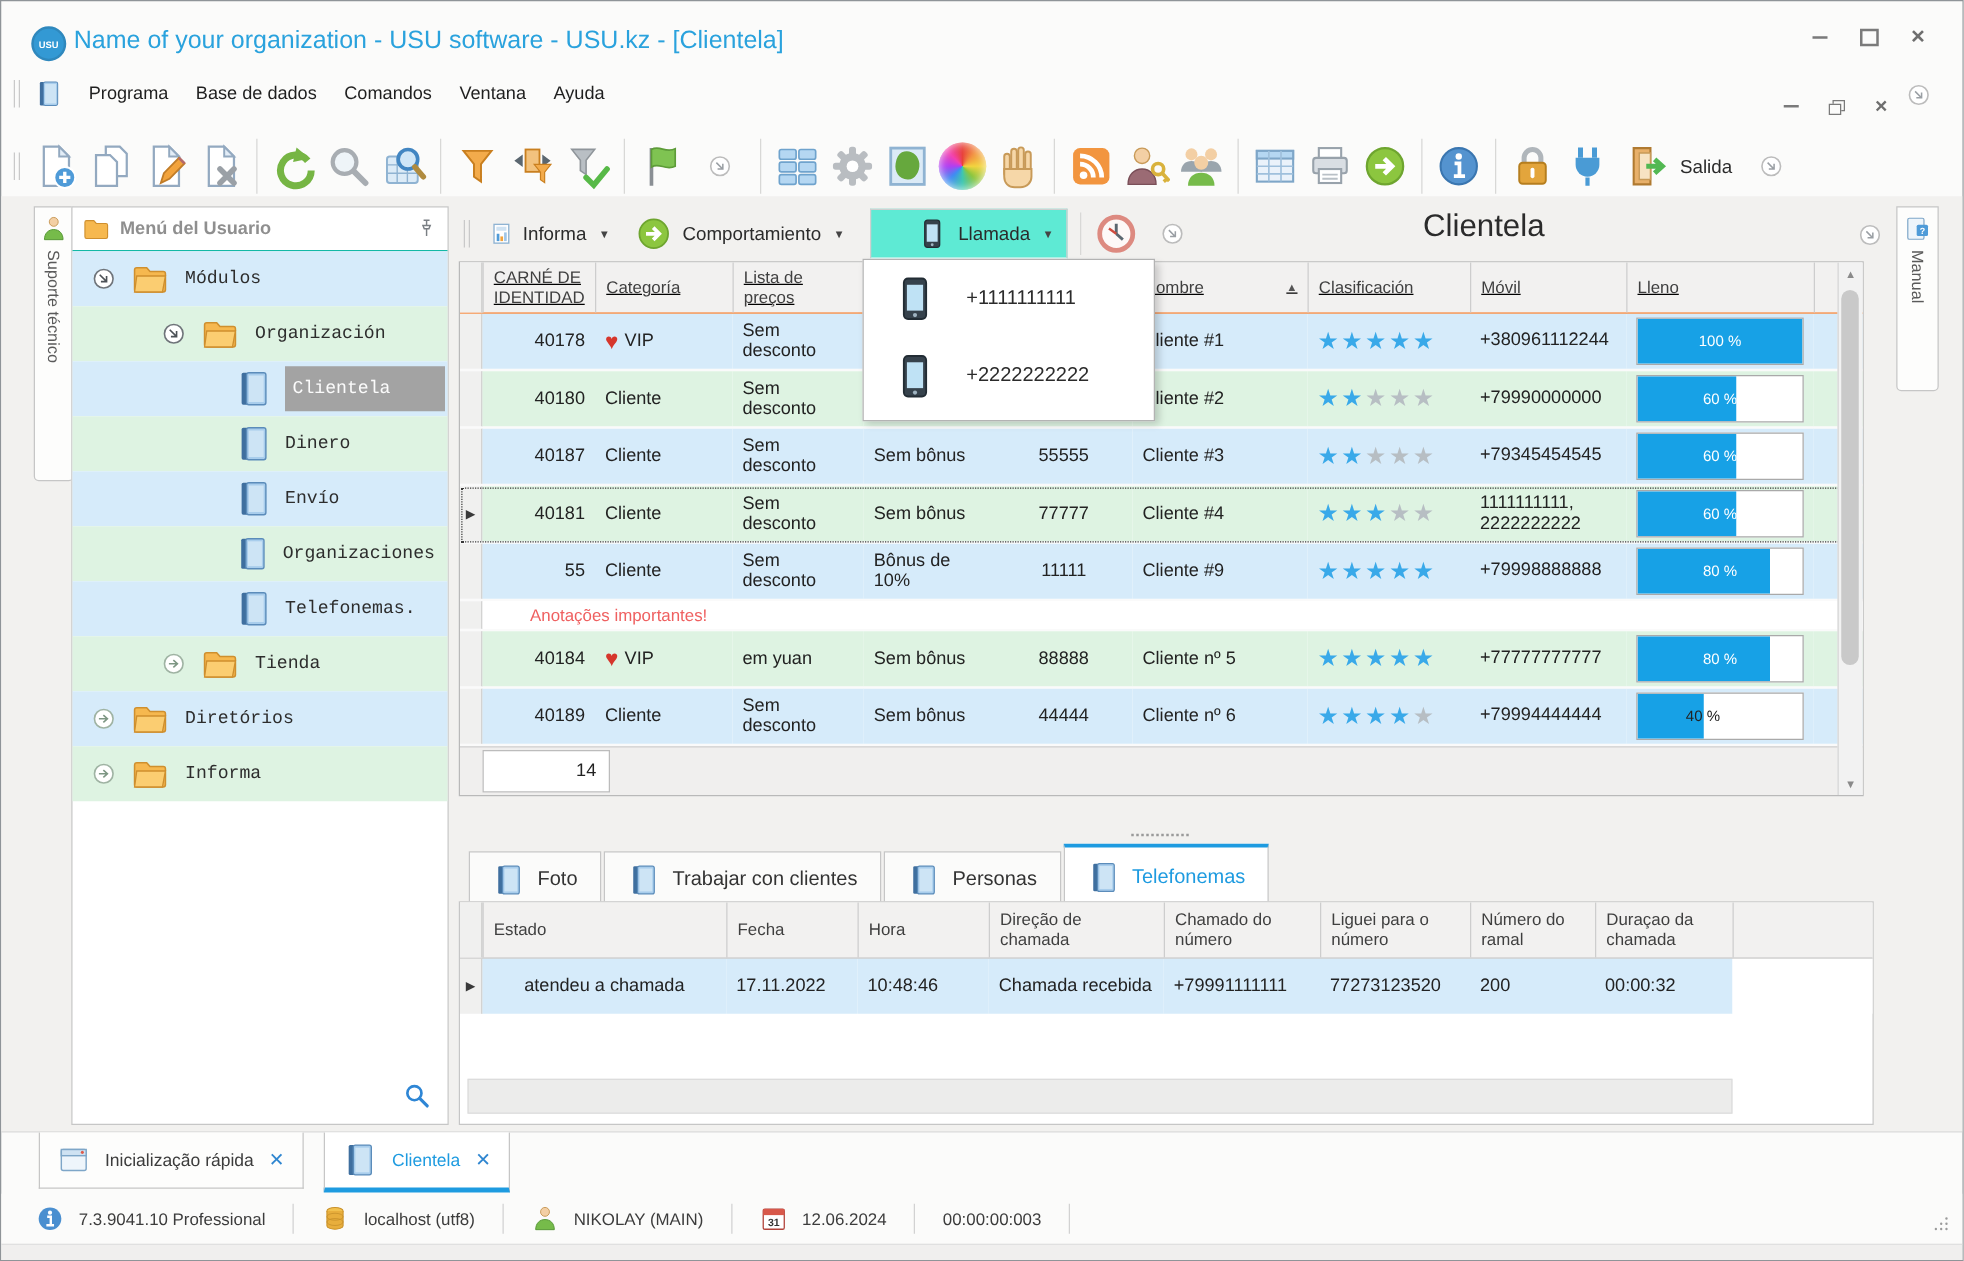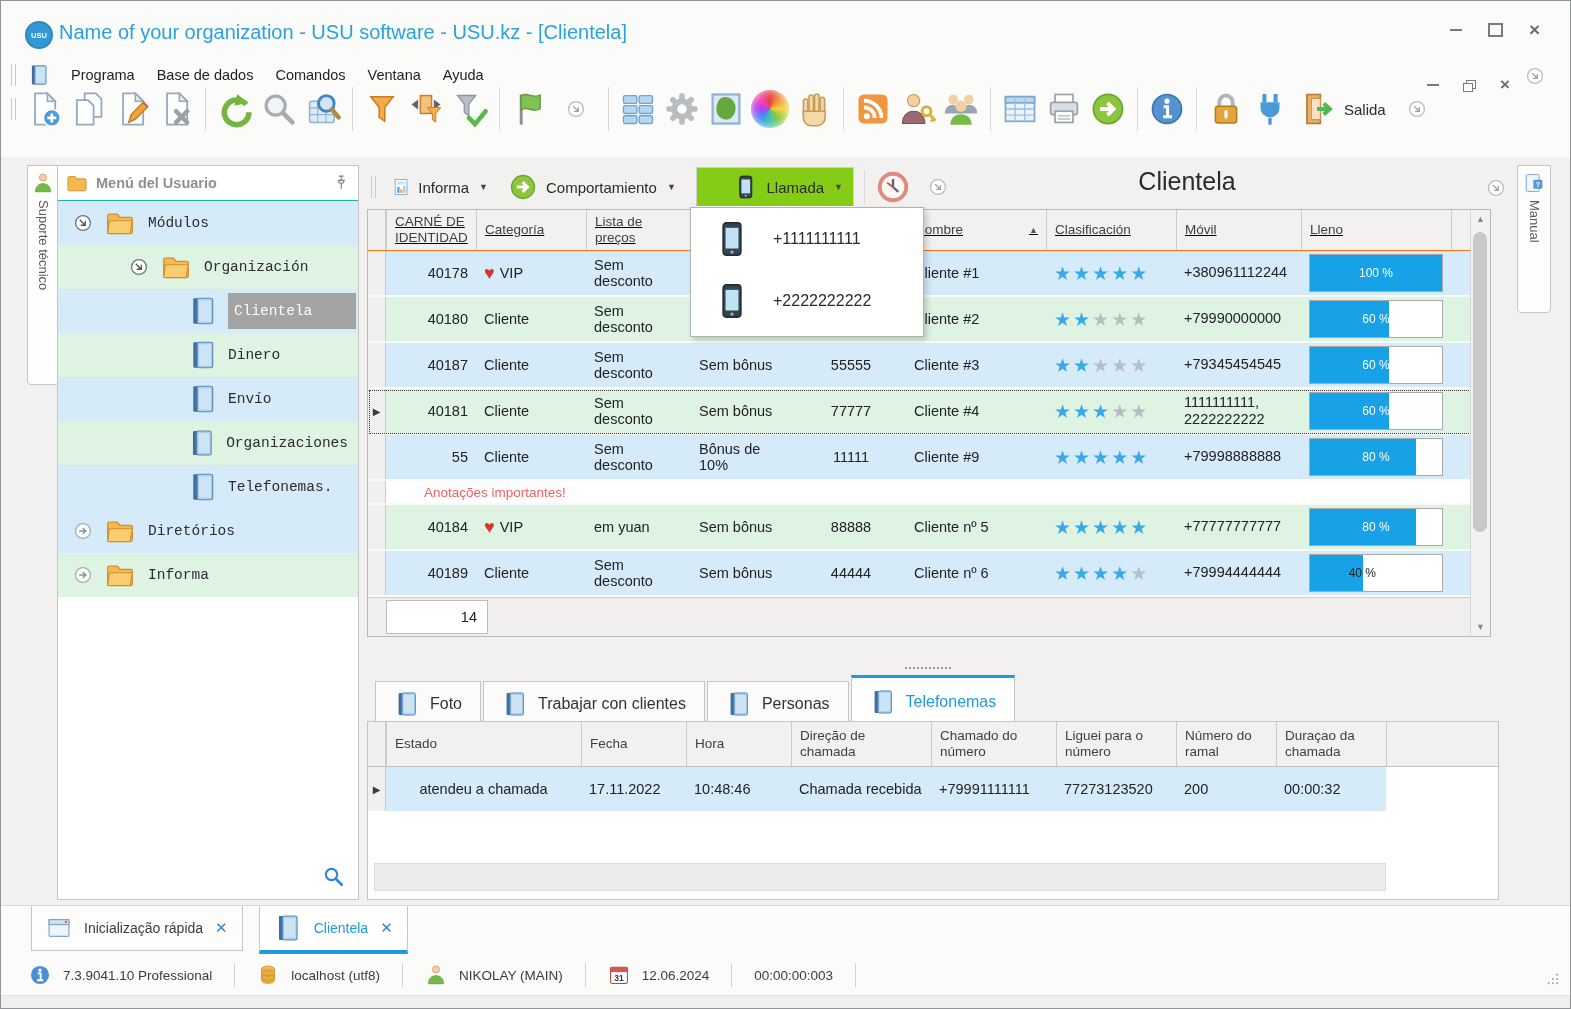--- a/index.html
+++ b/index.html
@@ -20,21 +20,21 @@
   
   .menubar{position:absolute;left:0;top:56px;width:100%;height:36px;display:flex;align-items:center;}
   .grip{width:3px;height:22px;border-left:1px solid #c9c9c9;border-right:1px solid #c9c9c9;margin:0 6px 0 10px;}
   .menu-form-icon{width:22px;height:22px;margin:0 10px 0 6px;}
   .menu-item{font-size:14.5px;color:#1f1f1f;padding:6px 11px;cursor:default;}
   .wc.mid{right:60px;gap:24px;}
   .wc.mid .g-close{font-size:17px;}
   .chev-circle{width:22px;height:22px;}
   .menubar .chev-circle{position:absolute;right:24px;top:8px;}
   
-  .toolbar{position:absolute;left:0;top:76px;width:100%;height:64px;display:flex;align-items:center;}
+  .toolbar{position:absolute;left:0;top:100px;width:100%;height:64px;display:flex;align-items:center;}
   .tb-sep{width:1px;height:44px;background:#d8d8d6;margin:0 7px;}
   .tbtn{width:44px;height:48px;display:flex;align-items:center;justify-content:center;border-radius:3px;}
   .tbtn .ic{width:38px;height:38px;display:block;}
   .salida{display:flex;align-items:center;gap:8px;padding:0 6px;}
   .salida-label{font-size:15px;color:#2b2b2b;}
   .toolbar .chev-circle.inline{margin:0 14px;}
   
   .workspace{position:absolute;left:0;top:156px;width:100%;height:748px;background:#f2f1ef;}
   .vtab{position:absolute;background:#fdfdfc;border:1px solid #c6c6c6;border-radius:0 0 4px 4px;display:flex;flex-direction:column;align-items:center;padding-top:6px;gap:6px;}
   .vtab .vt-label{writing-mode:vertical-rl;font-size:13px;color:#5a5a5a;}
@@ -54,21 +54,21 @@
   .trow .ic-book{width:30px;height:36px;margin:0 10px 0 8px;}
   .tlabel{padding:3px 10px 3px 0;}
   .tlabel.sel{background:#a3a3a3;color:#fbfbfb;padding:10px 44px 10px 6px;}
   .sb-search{position:absolute;right:12px;bottom:10px;width:24px;height:24px;}
   
   .main{position:absolute;left:366px;top:8px;width:1146px;height:733px;}
   .action-bar{height:44px;display:flex;align-items:center;}
   .abtn{display:flex;align-items:center;gap:8px;padding:4px 10px;font-size:15px;color:#2b2b2b;}
   .abtn .ic{width:30px;height:30px;}
   .caret{font-size:9px;color:#444;margin-left:2px;}
-  .abtn.open{border:1px solid #cfcfcf;background:#84cc16;border-bottom-color:#fdfdfd;padding-left:36px;}
+  .abtn.open{border:1px solid #cfcfcf;background:#5eead4;border-bottom-color:#fdfdfd;padding-left:36px;}
   .ab-sep{width:1px;height:34px;background:#d8d8d6;margin:0 10px;}
   .ab-clock{width:36px;height:36px;}
   .page-title{position:absolute;left:700px;top:2px;width:240px;text-align:center;font-size:25px;color:#2b2b2b;}
   .main .chev-circle.title-chev{position:absolute;right:6px;top:12px;}
   
   .grid-panel{position:absolute;left:0;top:44px;width:1122px;border:1px solid #b9b9b9;background:#fff;}
   .gh,.gr{display:flex;}
   .gh{height:40px;background:#f2f1f0;border-bottom:1px solid #f97316;text-decoration:underline;}
   .gh .cell{font-size:13.5px;color:#3f3f3f;border-left:1px solid #cdcdcd;display:flex;align-items:center;padding:2px 8px;line-height:1.15;}
   .gh .cell:first-child{border-left:none;}
@@ -474,20 +474,31 @@
           <span class="tlabel">Organizaciones</span>
         </div>
         <div class="trow bg-b" style="padding-left:122px;">
           <span class="ic-book ic"><svg viewBox="0 0 34 34" width="100%" height="100%">
                 <rect x="6" y="2.5" width="7" height="29" rx="1.5" fill="#3f6f9f"></rect>
                 <rect x="10.5" y="2.5" width="17.5" height="29" rx="2" fill="#a8cdec" stroke="#5b8cba" stroke-width="1.3"></rect>
                 <rect x="12.5" y="5" width="13.5" height="24" fill="#cde4f5"></rect>
               </svg></span>
           <span class="tlabel">Telefonemas.</span>
         </div>
+        <div class="trow bg-g" style="padding-left:70px;">
+          <span class="exp ic"><svg viewBox="0 0 34 34" width="100%" height="100%">
+                <circle cx="17" cy="17" r="11.5" fill="#fff" stroke="#9fb3a3" stroke-width="2"></circle>
+                <path d="M11 17h10m-4.5-4.5L21.5 17 16.5 21.5" stroke="#7d9683" stroke-width="2" fill="none"></path>
+              </svg></span>
+          <span class="ic-folder ic"><svg viewBox="0 0 34 34" width="100%" height="100%">
+                <path d="M3 9c0-1.2.9-2 2-2h9l3 3.5h12c1.1 0 2 .9 2 2V27c0 1.1-.9 2-2 2H5c-1.1 0-2-.9-2-2z" fill="#f6b84f" stroke="#cf8f2e" stroke-width="1.4"></path>
+                <path d="M5 14.5h26L28.3 29H3z" fill="#fbcd71" stroke="#cf8f2e" stroke-width="1.2"></path>
+              </svg></span>
+          <span class="tlabel">Tienda</span>
+        </div>
         <div class="trow bg-b" style="padding-left:14px;">
           <span class="exp ic"><svg viewBox="0 0 34 34" width="100%" height="100%">
                 <circle cx="17" cy="17" r="11.5" fill="#fff" stroke="#9fb3a3" stroke-width="2"></circle>
                 <path d="M11 17h10m-4.5-4.5L21.5 17 16.5 21.5" stroke="#7d9683" stroke-width="2" fill="none"></path>
               </svg></span>
           <span class="ic-folder ic"><svg viewBox="0 0 34 34" width="100%" height="100%">
                 <path d="M3 9c0-1.2.9-2 2-2h9l3 3.5h12c1.1 0 2 .9 2 2V27c0 1.1-.9 2-2 2H5c-1.1 0-2-.9-2-2z" fill="#f6b84f" stroke="#cf8f2e" stroke-width="1.4"></path>
                 <path d="M5 14.5h26L28.3 29H3z" fill="#fbcd71" stroke="#cf8f2e" stroke-width="1.2"></path>
               </svg></span>
           <span class="tlabel">Diretórios</span>

